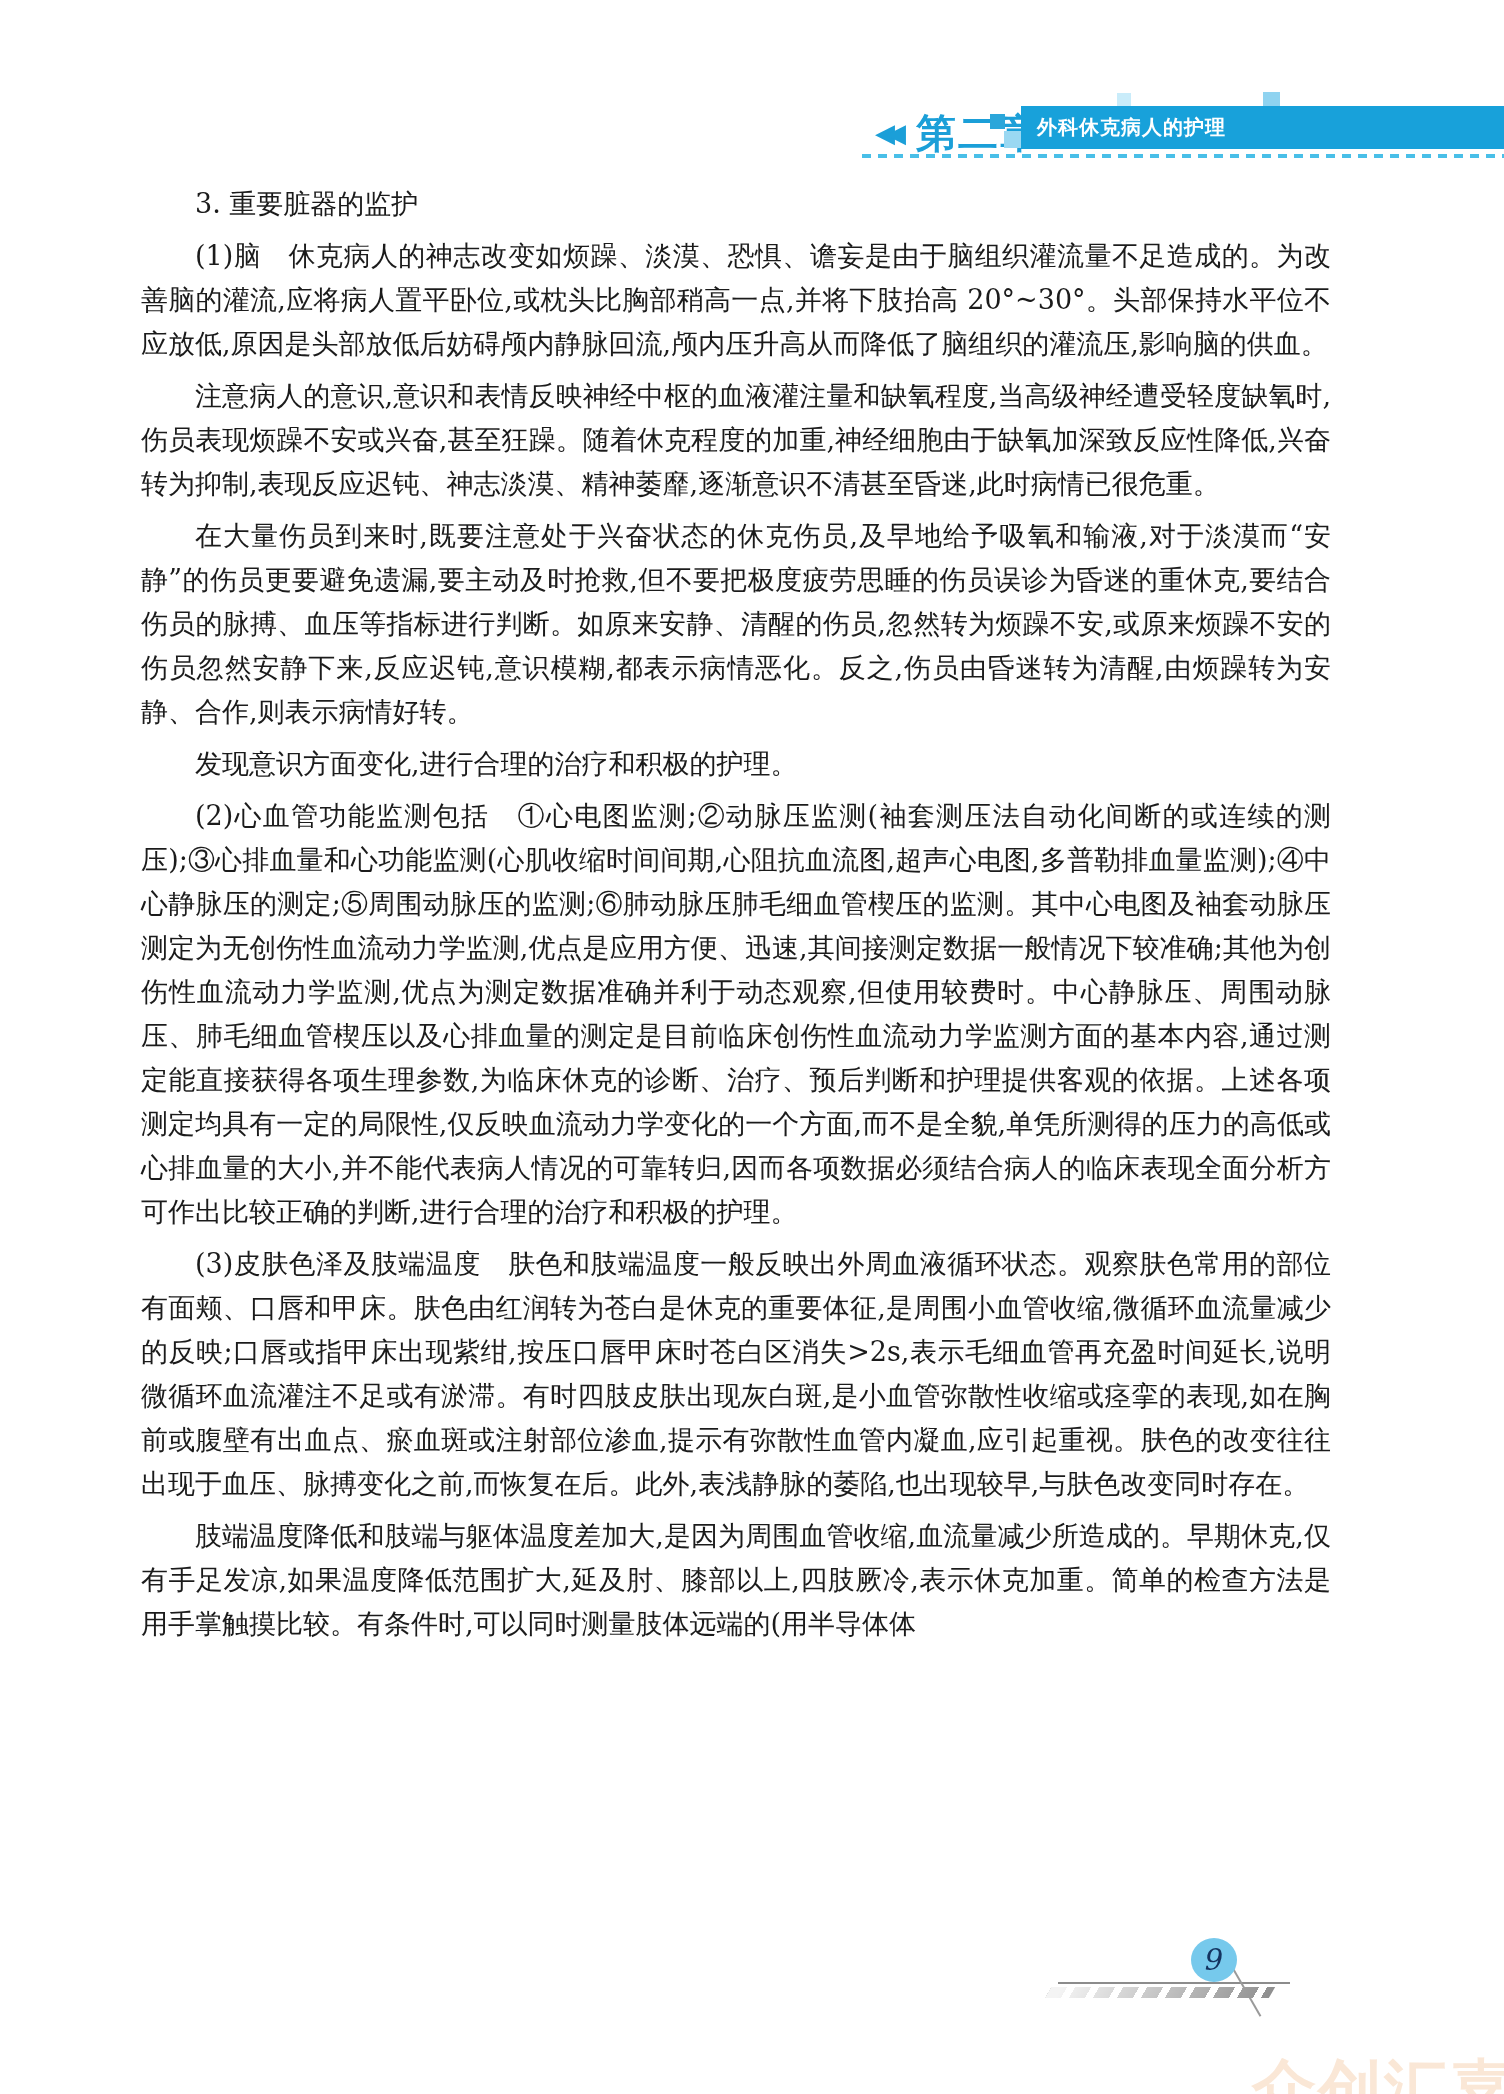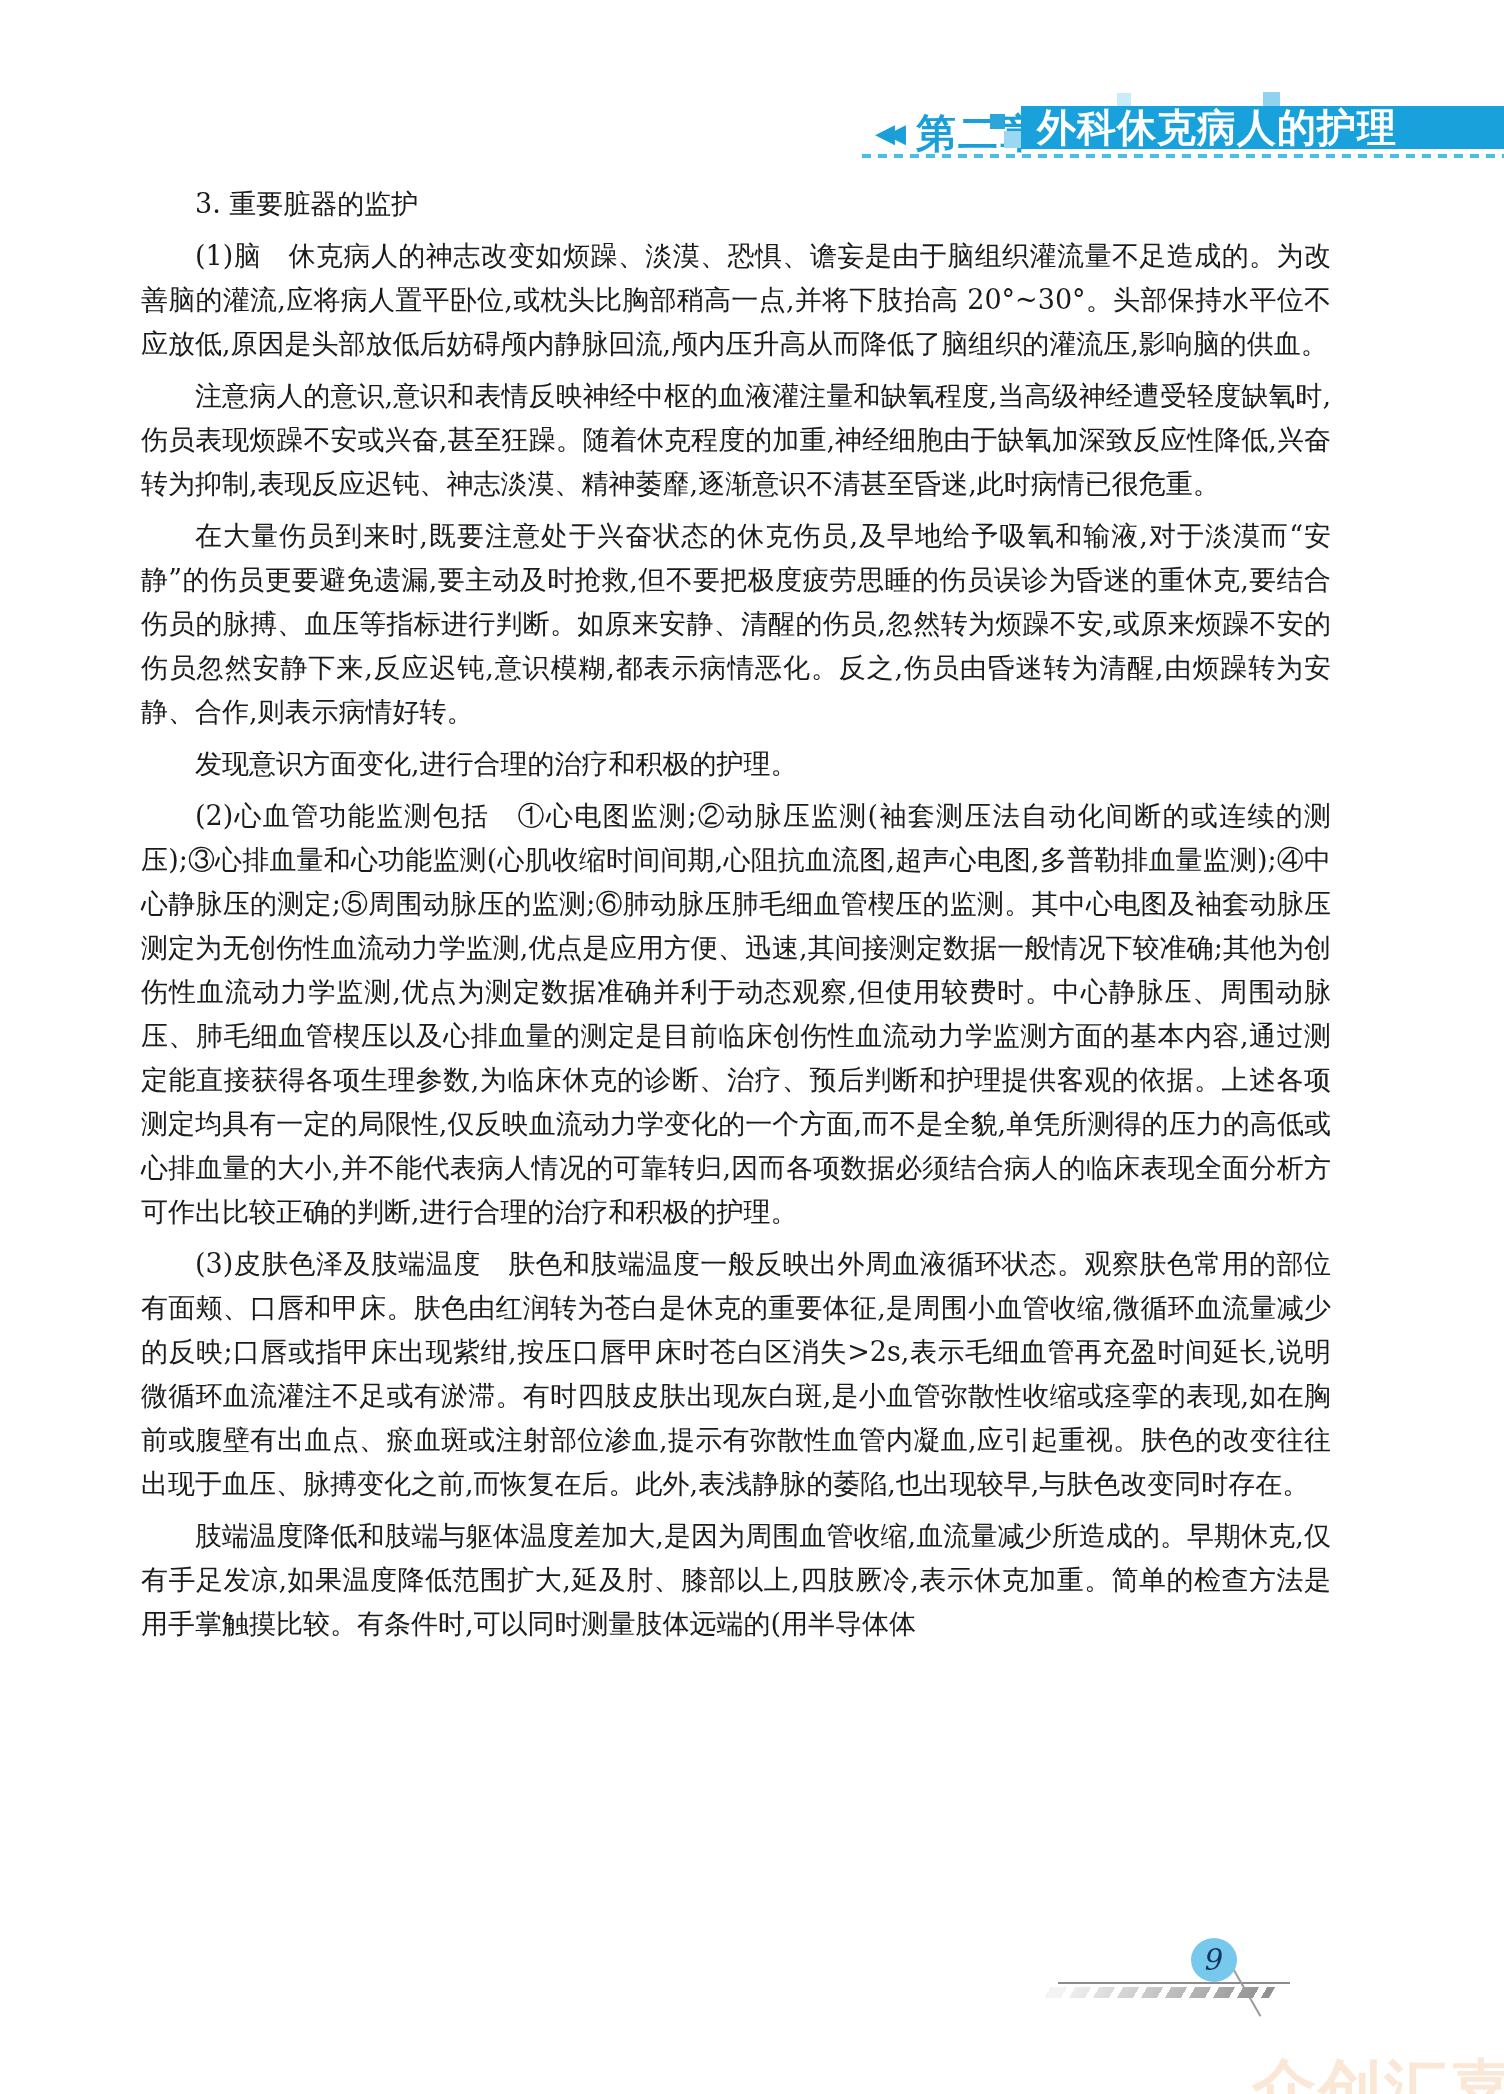--- a/index.html
+++ b/index.html
@@ -28,21 +28,21 @@
   .sq-dark{left:990px;top:114px;width:15px;height:15px;background:#2ba6da;}
   .sq-light{left:1004px;top:131px;width:17px;height:17px;background:#9ad8f2;}
   .sq-above-1{left:1117px;top:93px;width:14px;height:14px;background:#c9ecfa;}
   .sq-above-2{left:1263px;top:92px;width:17px;height:16px;background:#8fd3f0;}
   .banner{
     position:absolute;left:1021px;top:106px;width:483px;height:43px;
     background:#18a1da;
     display:flex;align-items:center;
   }
   .banner span{
-    color:#ffffff;font-size:39px;font-weight:bold;letter-spacing:1px;
+    color:#ffffff;font-size:20px;font-weight:bold;letter-spacing:1px;
     padding-left:16px;white-space:nowrap;
   }
   .dotted-line{
     position:absolute;left:862px;top:154px;width:642px;height:4px;
     background:repeating-linear-gradient(90deg,#49bfe8 0 9px,transparent 9px 16px);
   }
 
   
   .body-text{
     position:absolute;left:133px;top:174px;width:1206px;

